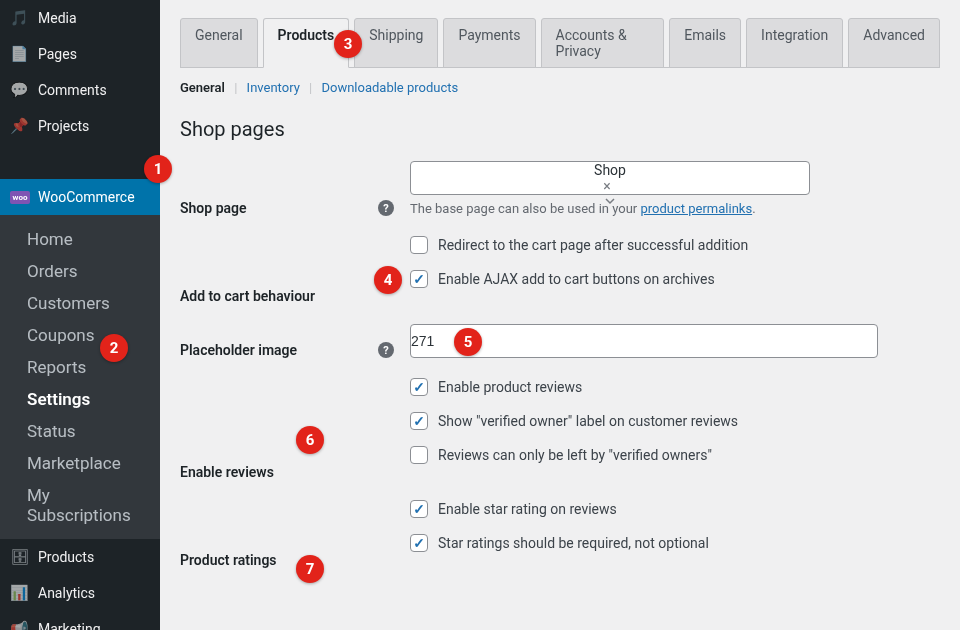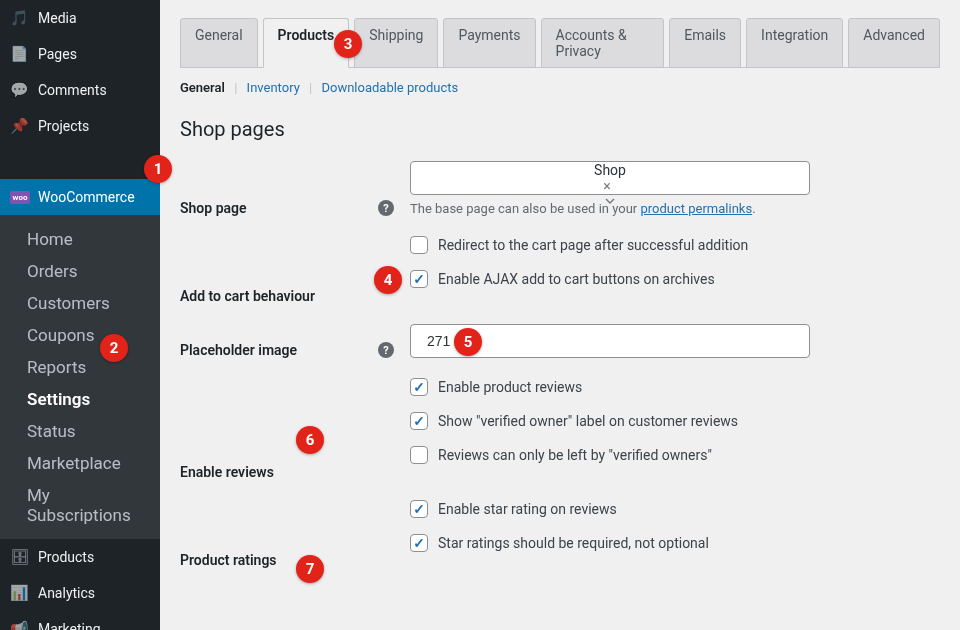--- a/index.html
+++ b/index.html
@@ -44,21 +44,21 @@
     .select-box .value { flex: 1; color: #2c3338; }
     .select-box .clear-x { color: #787c82; font-size: 14px; margin-right: 6px; cursor: pointer; }
     .select-box .chevron { color: #787c82; }
     .hint { font-size: 13px; color: #646970; margin-top: 6px; }
     .hint a { color: #2271b1; text-decoration: underline; }
 
     .checkbox-row { display: flex; align-items: center; gap: 10px; margin-bottom: 16px; font-size: 14px; color: #3c434a; }
     .checkbox { width: 18px; height: 18px; border: 1px solid #8c8f94; border-radius: 4px; background: #fff; display: flex; align-items: center; justify-content: center; cursor: pointer; flex-shrink: 0; }
     .checkbox.checked::after { content: "✓"; color: #2271b1; font-size: 14px; font-weight: 700; }
 
-    .text-input { border: 1px solid #8c8f94; border-radius: 4px; background: #fff; height: 34px; width: 400px; padding: 0 16px; font-size: 14px; color: #2c3338; }
+    .text-input { border: 1px solid #8c8f94; border-radius: 4px; background: #fff; height: 34px; width: 468px; padding: 0 0; font-size: 14px; color: #2c3338; }
 
     
     .badge { position: absolute; width: 28px; height: 28px; background: #e2231a; color: #fff; border-radius: 50%; display: flex; align-items: center; justify-content: center; font-weight: 700; font-size: 15px; box-shadow: 0 1px 3px rgba(0,0,0,0.3); z-index: 10; }
   </style>
 </head>
 <body>
 
 <div class="app">
 
   <div class="sidebar">

